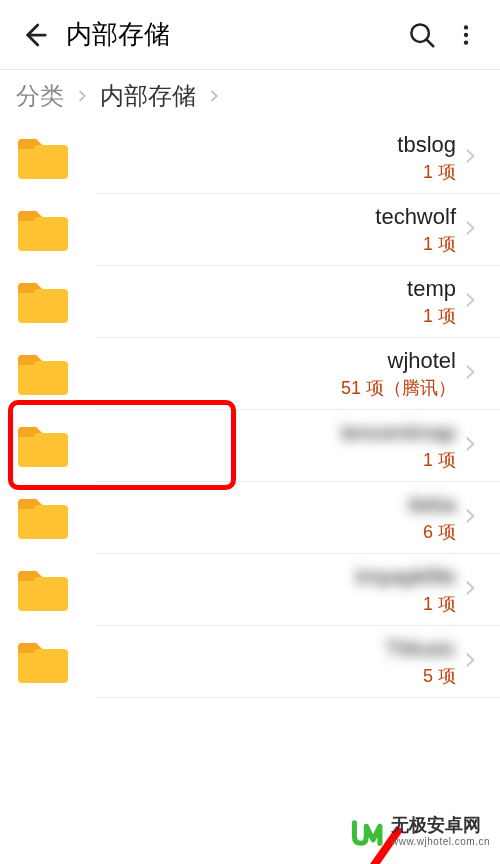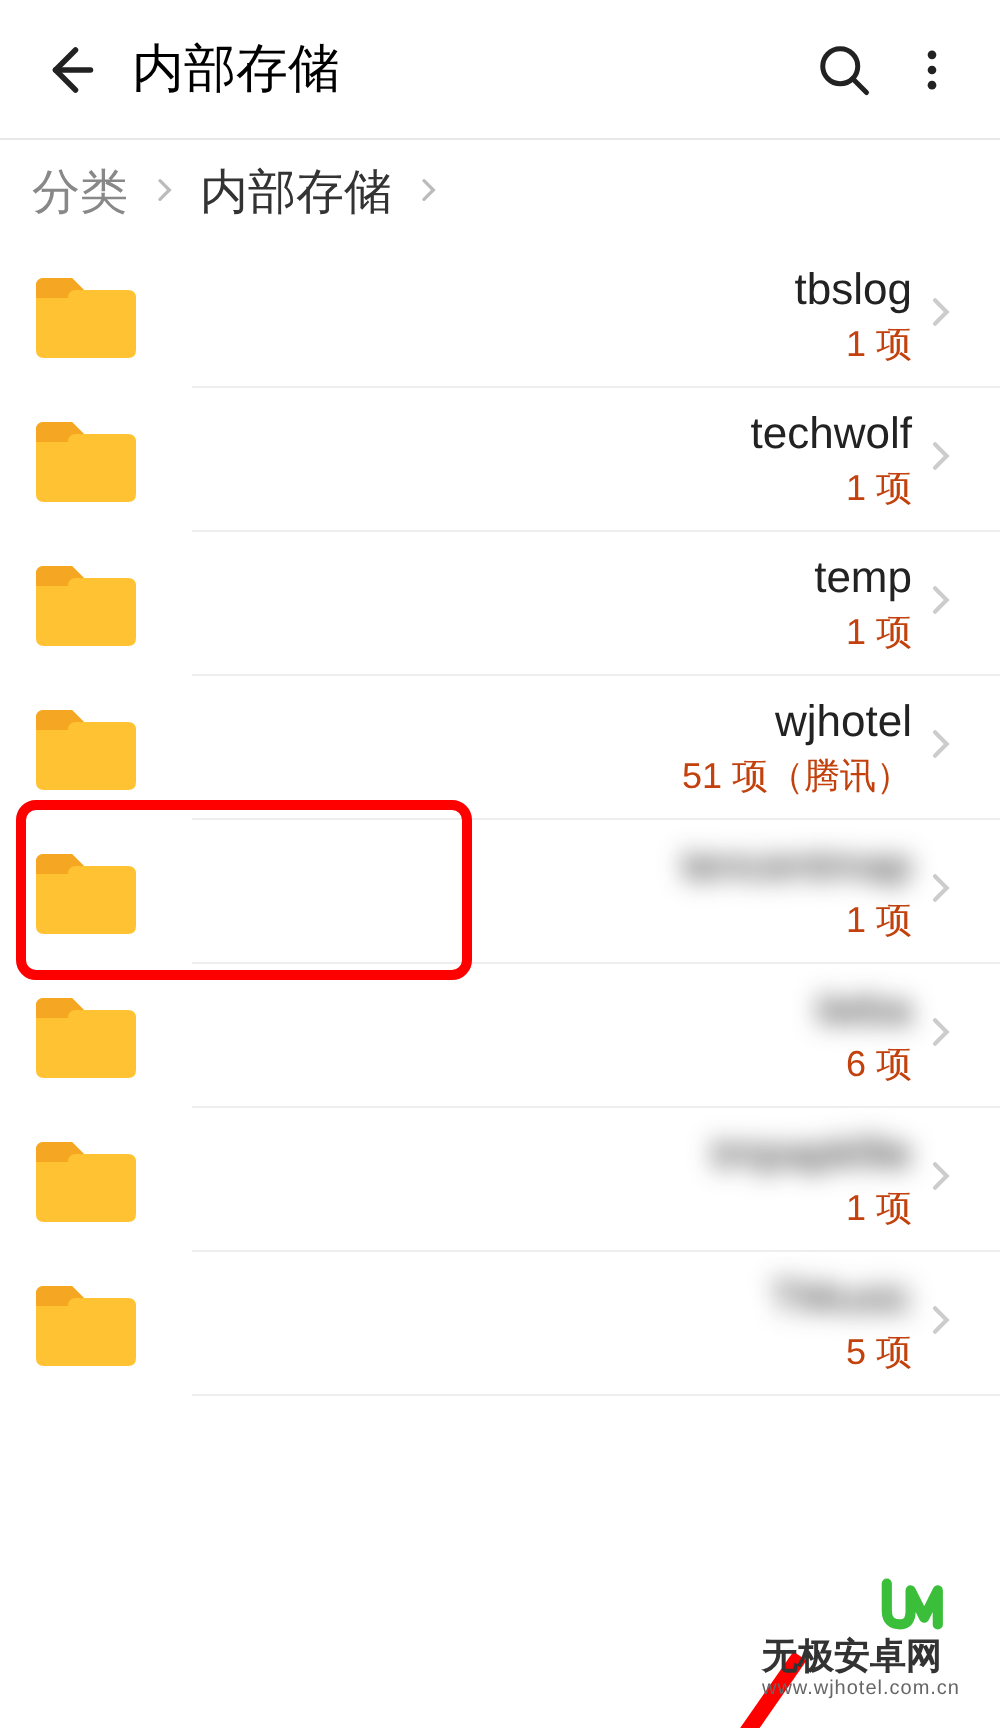--- a/index.html
+++ b/index.html
@@ -103,25 +103,24 @@
       position: absolute;
       pointer-events: none;
       z-index: 9;
     }
     .blur {
       filter: blur(6px);
     }
     .watermark {
       position: absolute;
       bottom: 14px;
-      right: 20px;
-      display: flex;
-      align-items: flex-end;
+      right: 10px;
+      display: flex;
+      align-items: flex-start;
       z-index: 20;
-      flex-direction: column;
     }
     .wm-logo {
       width: 34px;
       height: 34px;
       margin-right: 6px;
     }
     .wm-text { display: flex; flex-direction: column; line-height: 1.1; }
     .wm-title { font-size: 18px; font-weight: 600; color: #333; }
     .wm-url { font-size: 10px; color: #666; letter-spacing: 0.5px; }
   </style>

